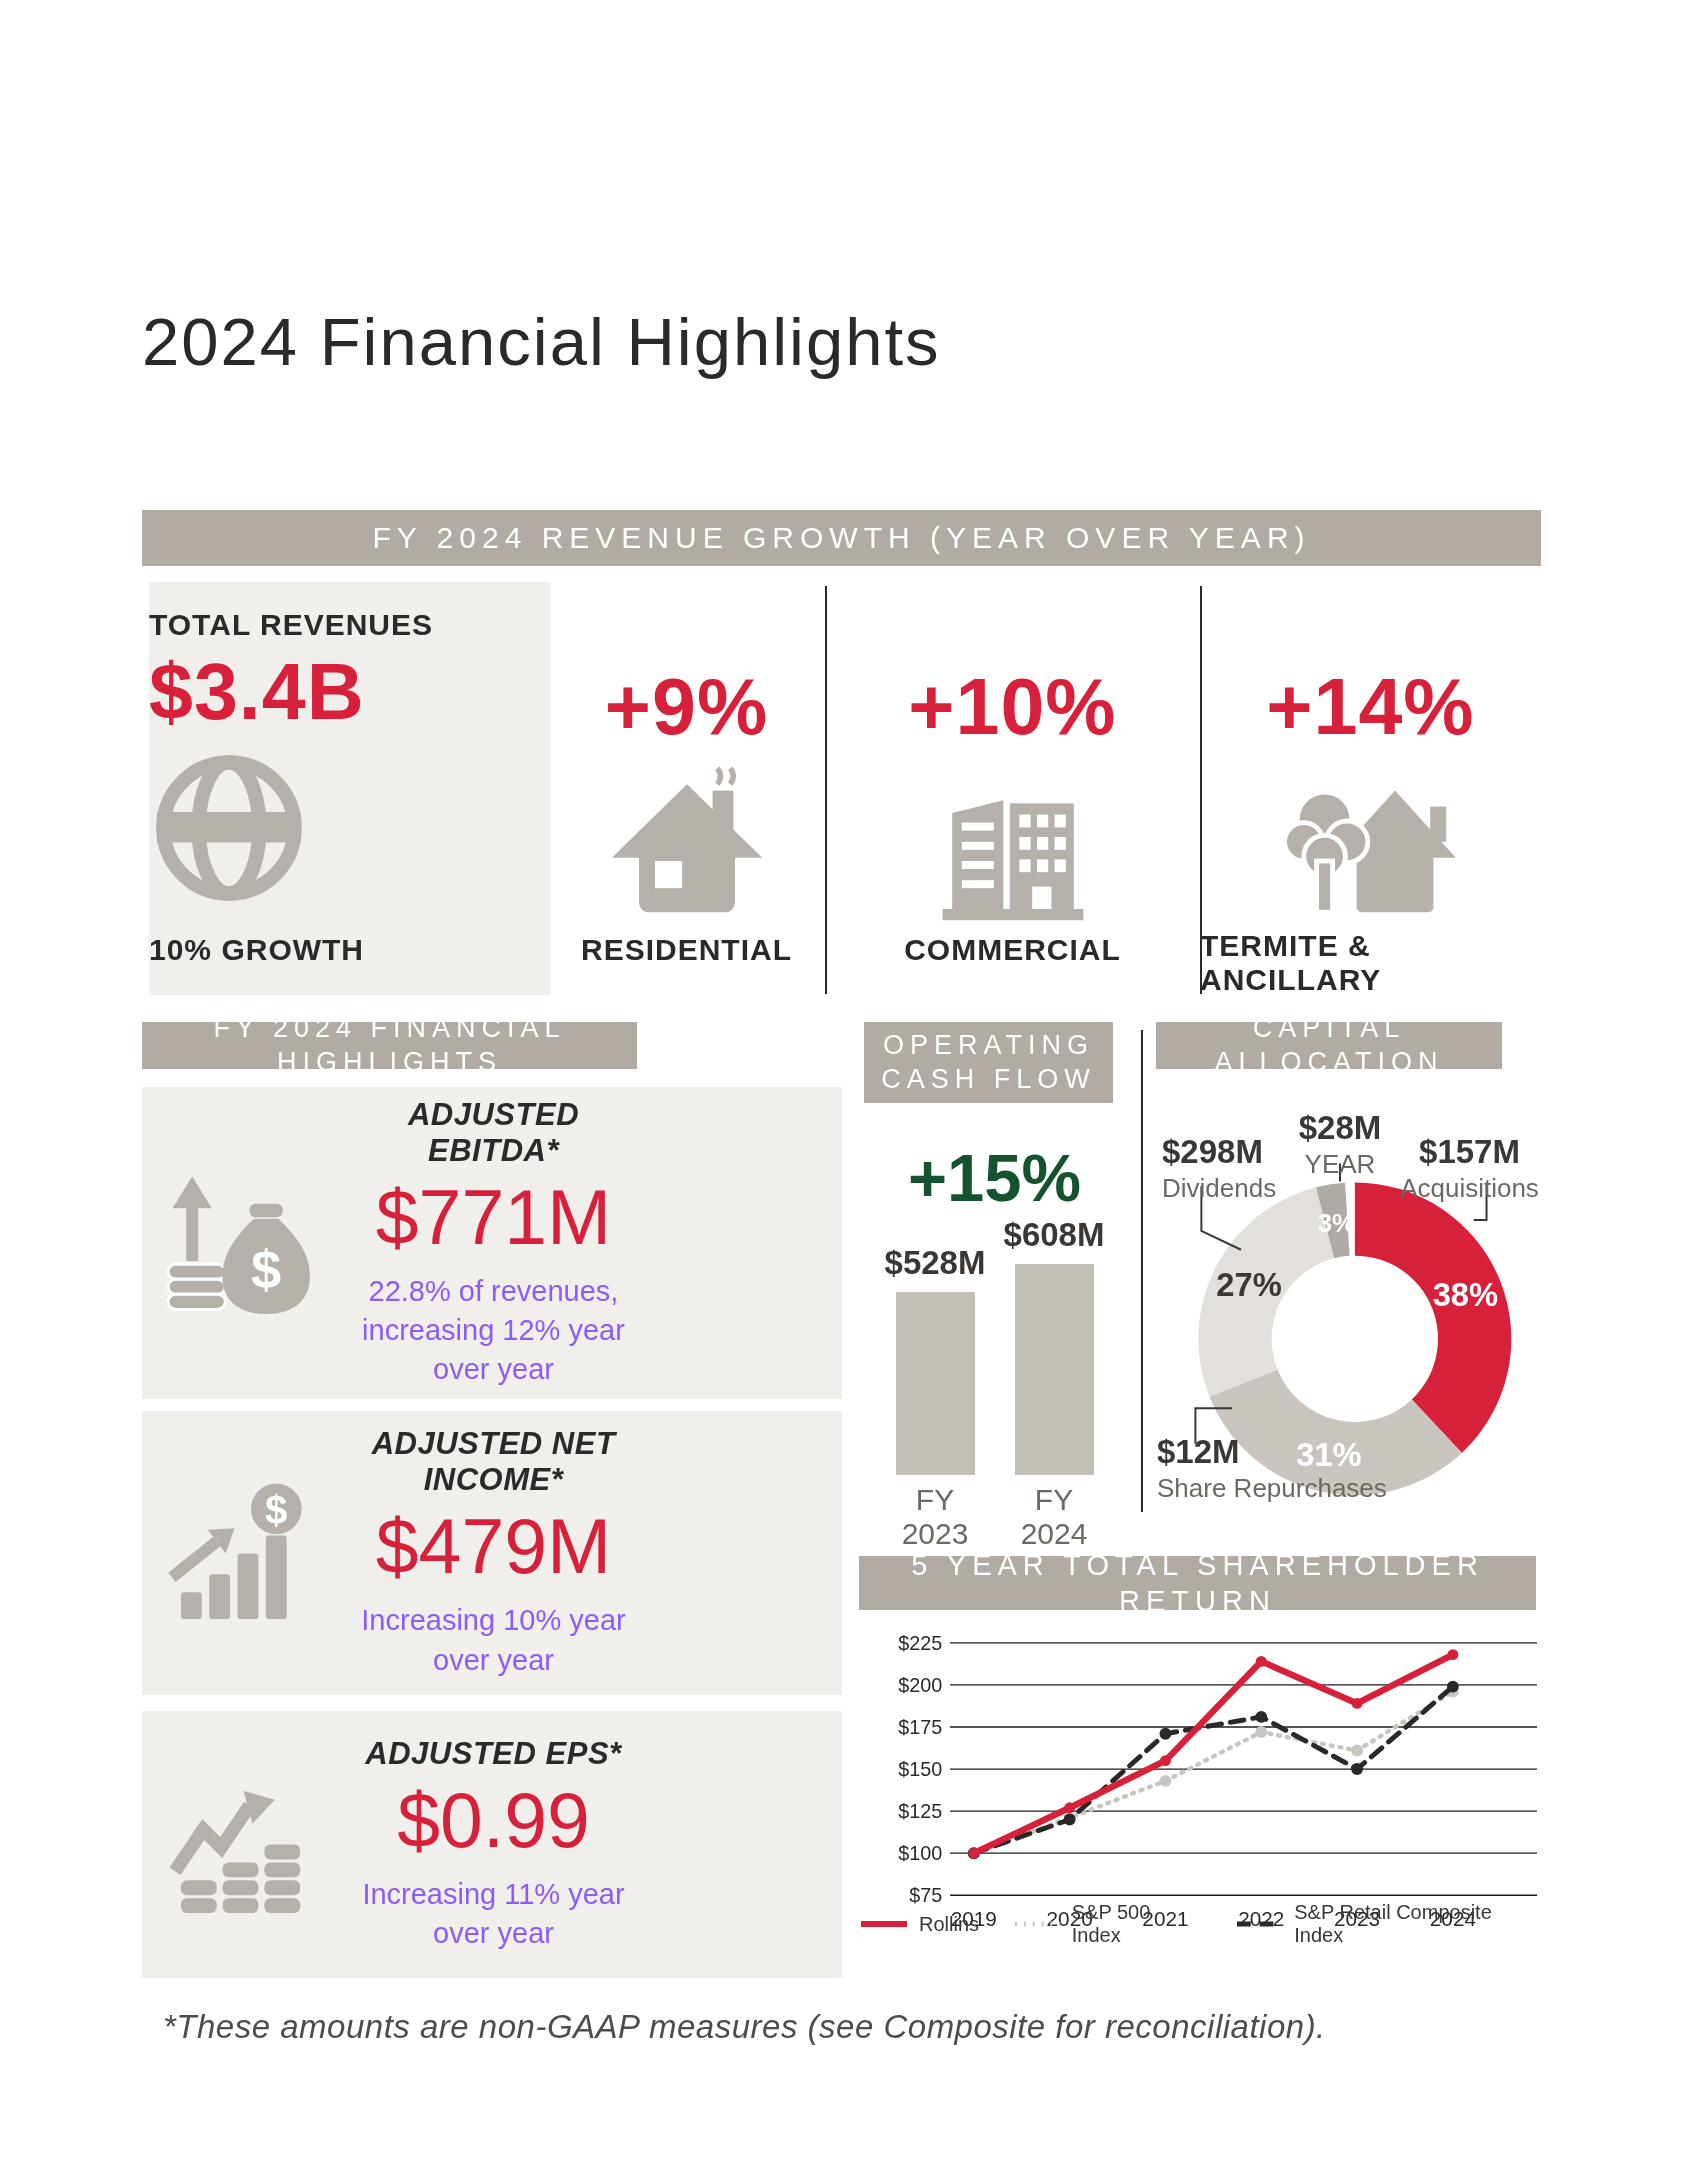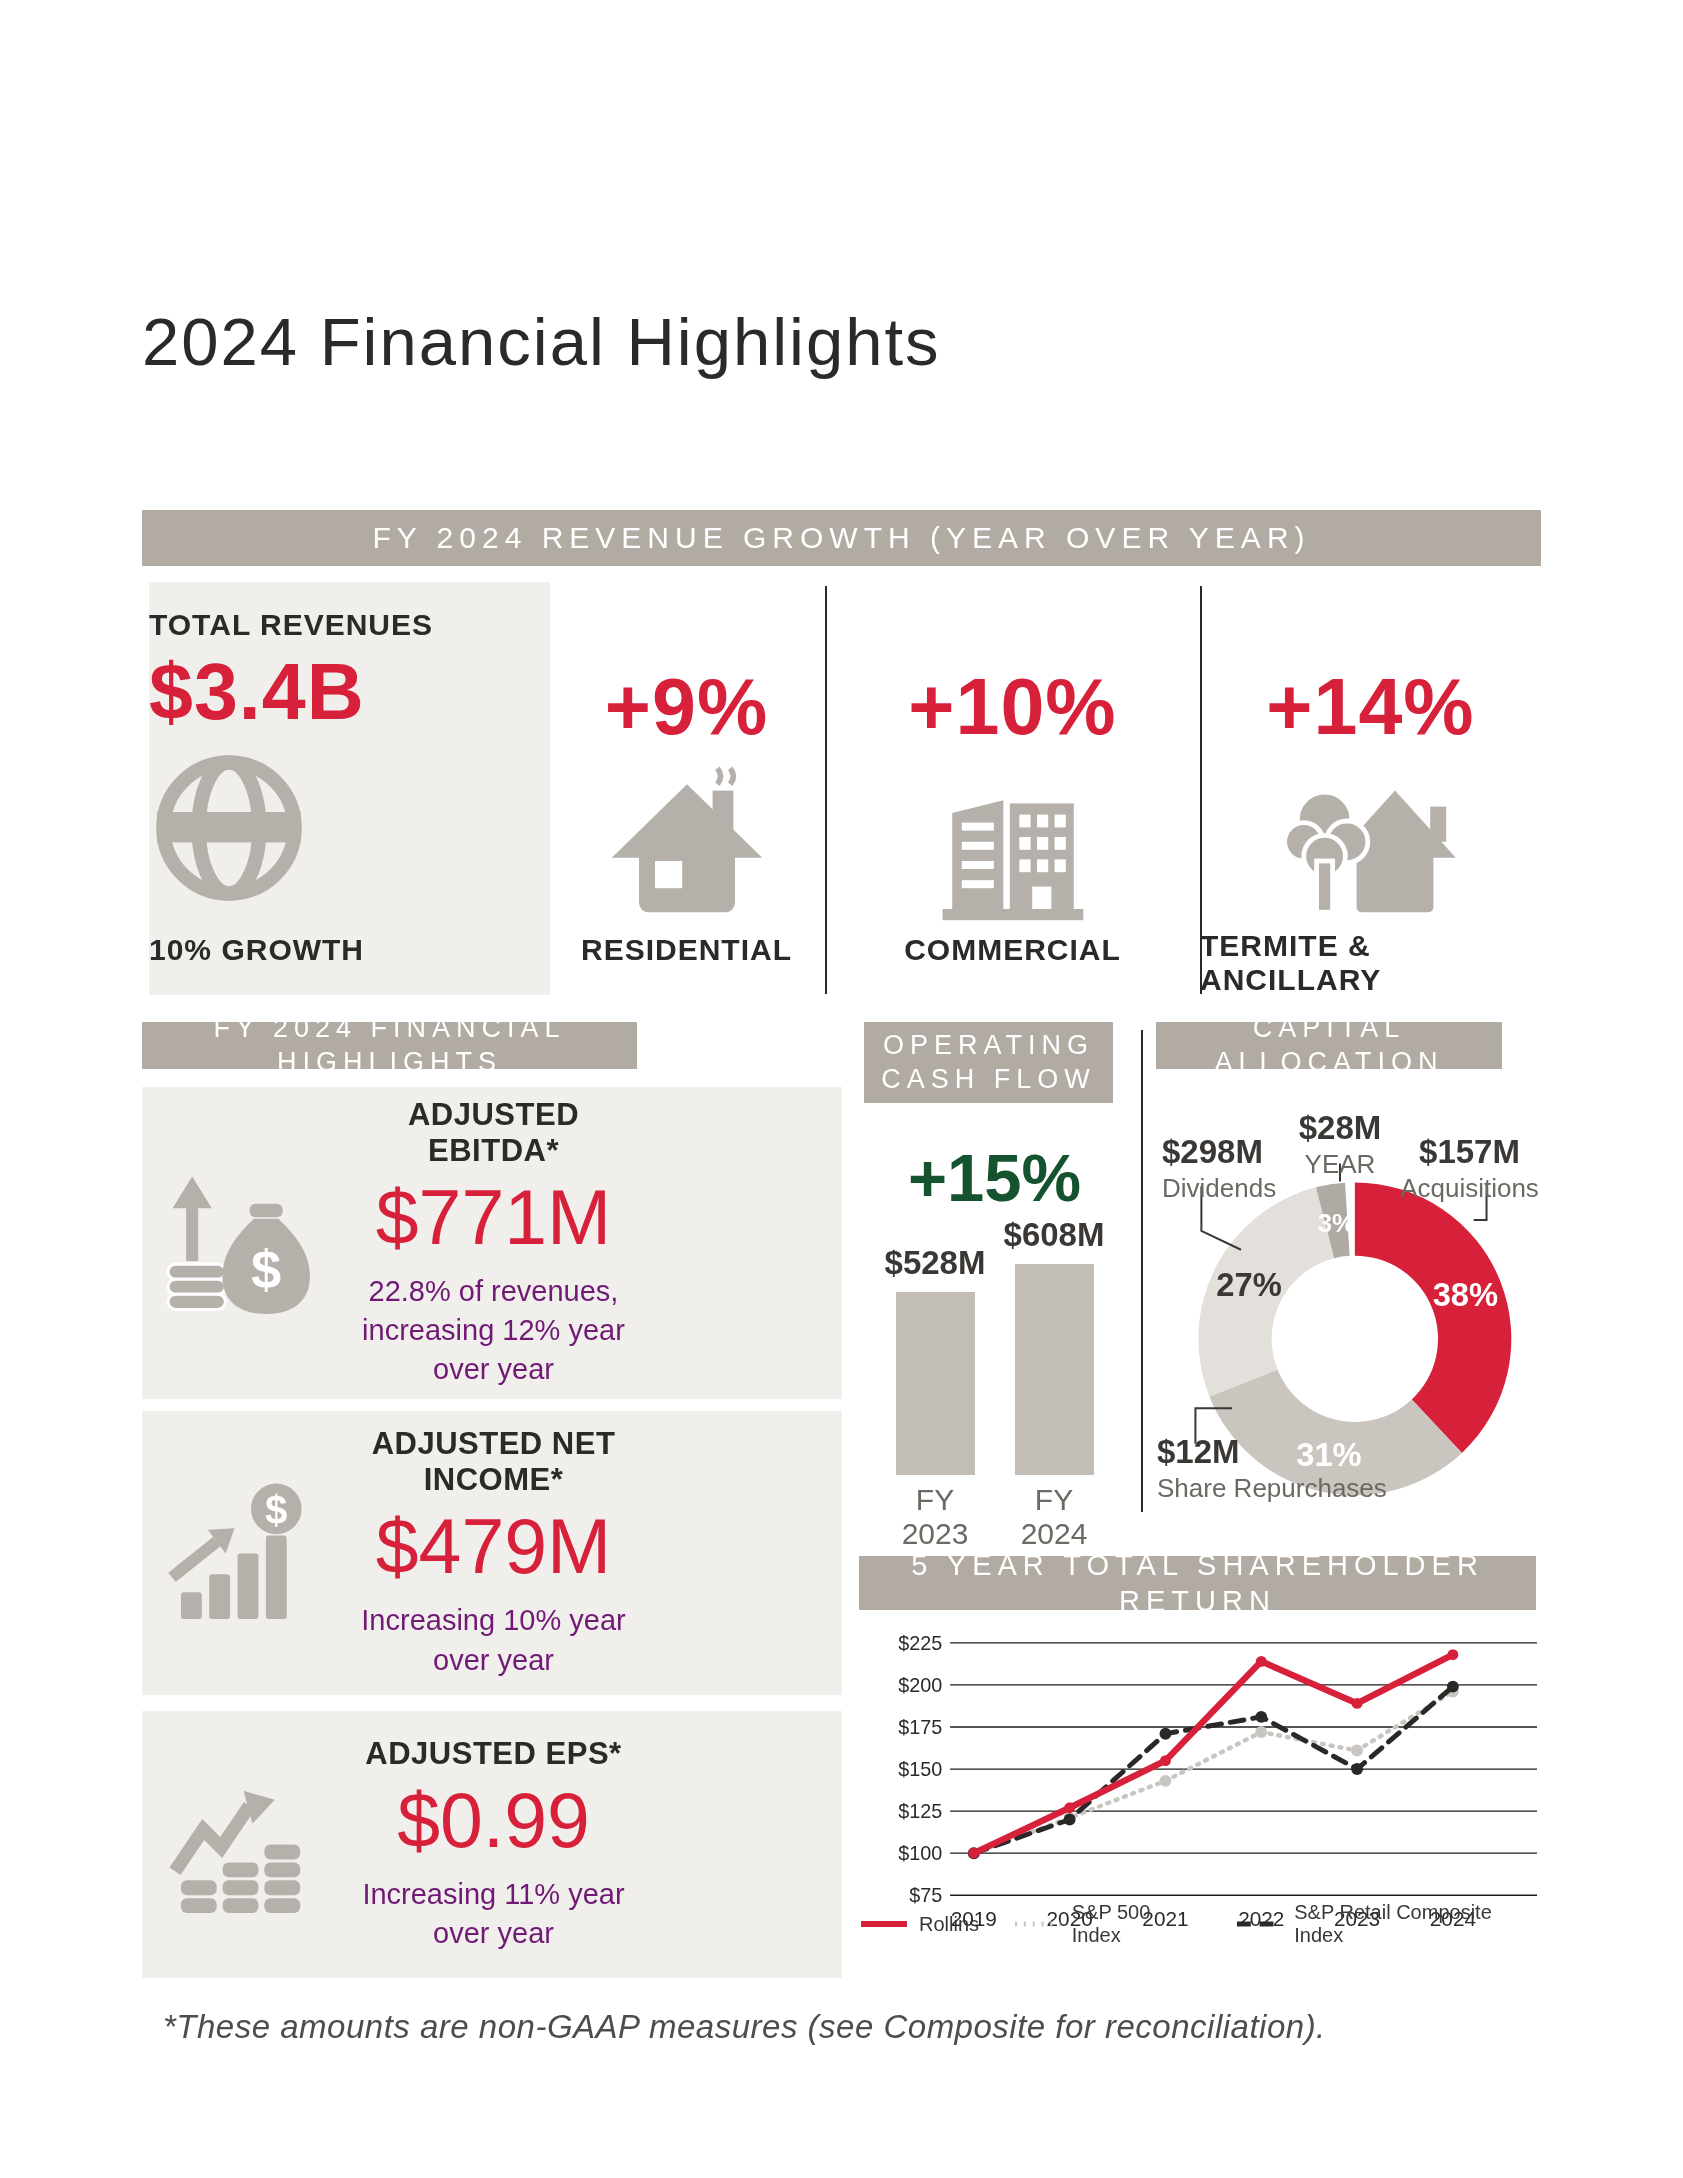--- a/index.html
+++ b/index.html
@@ -39,23 +39,23 @@
   .rev-col .rev-icon { margin-top:12px; }
   .vdiv { position:absolute; top:586px; height:408px; width:2px; background:#2b2927; }
 
   
   .fin-card {
     position:absolute; left:142px; width:700px; background:#f1efec;
     display:flex; align-items:center; padding-left:18px;
   }
   .fin-icon { width:170px; display:flex; justify-content:center; }
   .fin-text { width:303px; margin-left:12px; text-align:center; }
-  .fin-title { font-size:31px; font-weight:700; color:#2c2a28; letter-spacing:0.5px; }
+  .fin-title { font-size:31px; font-weight:700; color:#2c2a28; letter-spacing:0.5px;font-style:italic; }
   .fin-value { font-size:77px; font-weight:400; color:#d7203a; margin-top:4px; }
-  .fin-desc  { font-size:29px; color:#701a75; margin-top:10px; white-space:pre-line; line-height:1.35; }
+  .fin-desc  { font-size:29px; color:#8b5cf6; margin-top:10px; white-space:pre-line; line-height:1.35; }
 
   
   .ocf { position:absolute; left:846px; top:1022px; width:297px; height:515px; }
   .ocf-growth { position:absolute; left:0; right:0; top:117px; text-align:center;
                 font-size:67px; font-weight:800; color:#14532d; }
   .ocf-bars { position:absolute; left:0; right:0; top:201px; height:252px;
               display:flex; justify-content:center; align-items:flex-end; gap:38px; }
   .bar-group { display:flex; flex-direction:column; align-items:center; width:81px; }
   .bar-val { font-size:33px; font-weight:700; color:#3a3734; margin-bottom:10px; }
   .bar { width:79px; }

